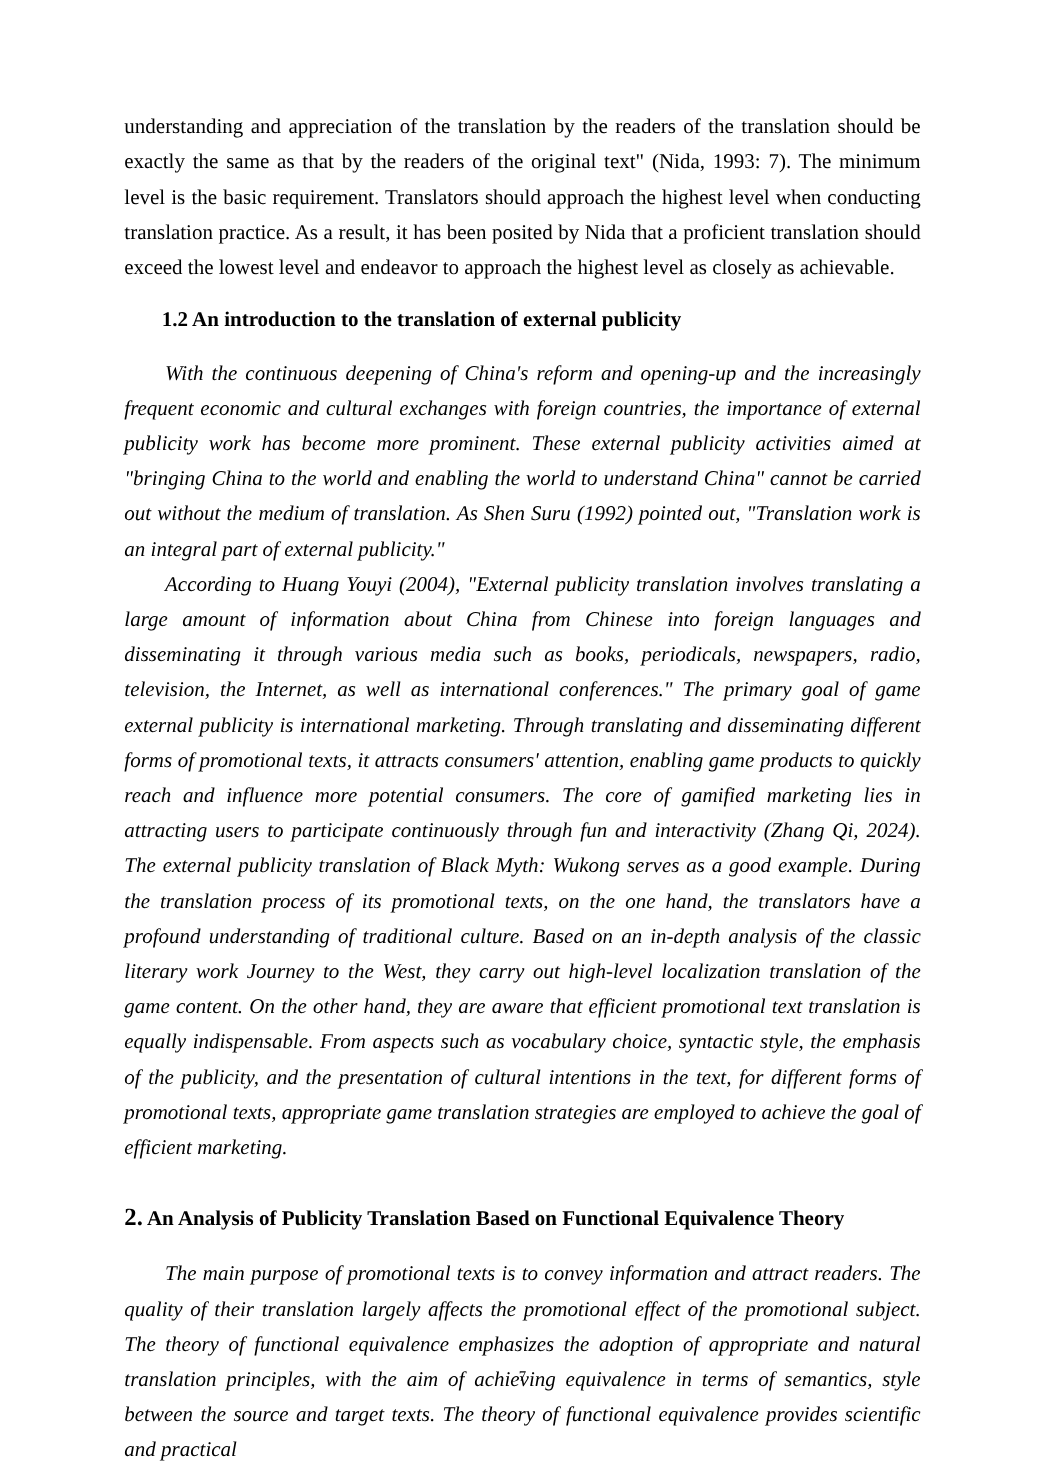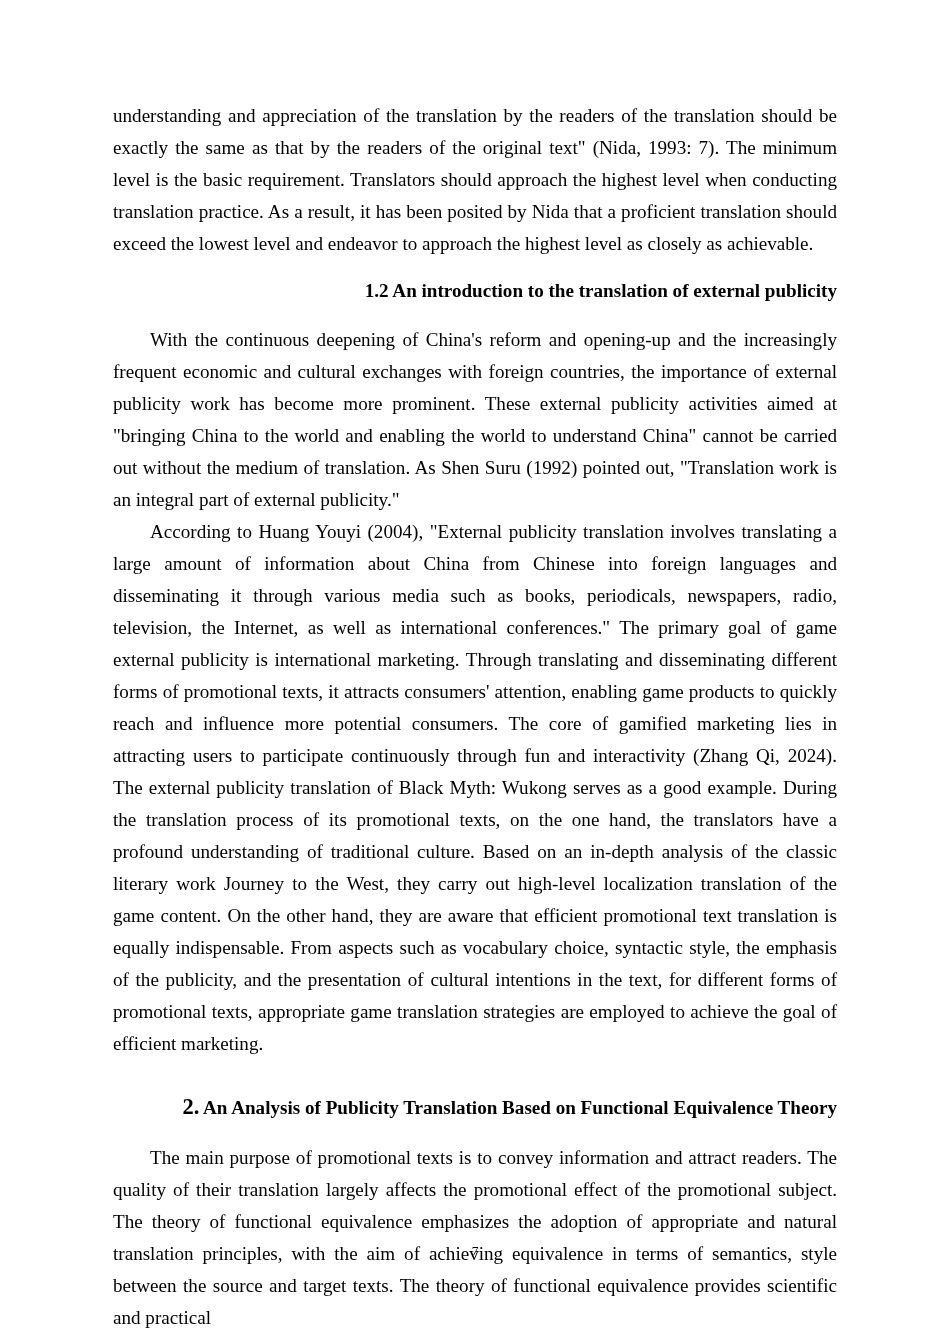--- a/index.html
+++ b/index.html
@@ -37,27 +37,28 @@
     text-align: justify;
     text-justify: inter-word;
     hyphens: none;
     color: #000000;
   }
   p.continuation {
     text-indent: 0;
   }
   p.indented {
     text-indent: 37px;
+    font-style: italic;
   }
   h2.section-heading {
     margin: 0;
     font-size: 19.1px;
     line-height: 32px;
     font-weight: bold;
-    text-align: right;
+    text-align: left;
     color: #000000;
   }
   h2.sub-heading {
     padding-left: 34px;
     margin-top: 15px;
     margin-bottom: 17px;
   }
   h2.main-heading {
     padding-left: 0;
     margin-top: 31px;

